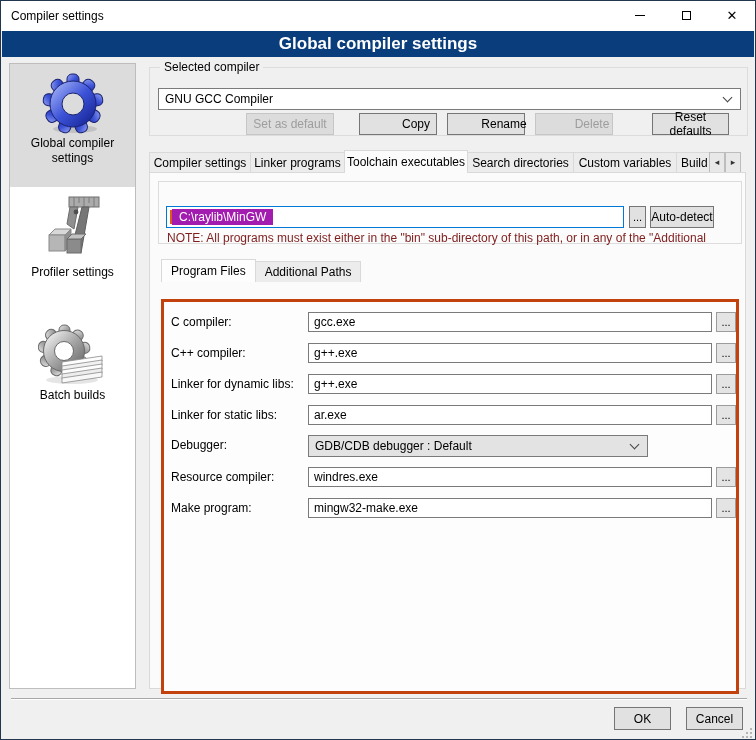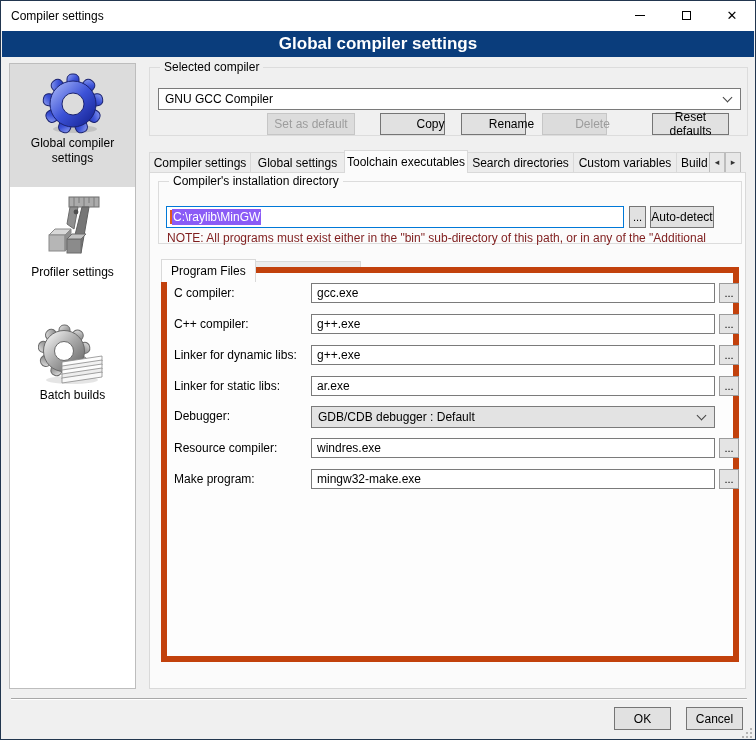--- a/index.html
+++ b/index.html
@@ -47,21 +47,21 @@
   .chev { width:7px; height:7px; border-right:1.4px solid #444; border-bottom:1.4px solid #444;
           transform:rotate(45deg); margin-right:9px; margin-top:-3px; }
   .combo-main { left:8px; top:20px; width:583px; height:22px; }
 
   .btnrow { position:absolute; left:0; right:18px; top:45px; height:22px; display:flex;
             justify-content:flex-end; align-items:center; }
   .btn { height:22px; background:#e1e1e1; border:1px solid #757575; font-size:12px;
          display:flex; align-items:center; justify-content:center; font-family:inherit; }
   .btn.disabled { background:#dcdcdc; border-color:#c6c6c6; color:#9d9d9d; }
   .b-setdef { width:88px; margin-right:25px; }
-  .b-copy, .b-rename, .b-delete { width:65px; margin-right:16px;padding-left:36px; }
+  .b-copy, .b-rename, .b-delete { width:78px; margin-right:10px;padding-left:36px; }
   .b-reset { width:77px; margin-left:29px; }
 
   
   .tabs { position:absolute; left:148px; top:94px; height:22px; display:flex; align-items:flex-end; }
   .tab { height:21px; background:#ececec; border:1px solid #d9d9d9; border-bottom:none;
          line-height:20px; text-align:center; margin-right:-1px; overflow:hidden;
          white-space:nowrap; font-size:12px; }
   .tab.active { height:23px; background:#fbfbfb; line-height:23px; position:relative; z-index:3; }
   .t0{width:102px}.t1{width:95px}.t2{width:107px}.t3{width:124px}.t4{width:104px}
   .t5{width:34px; text-align:left; padding-left:4px;}
@@ -71,44 +71,44 @@
   .tabpage { position:absolute; left:148px; top:115px; width:597px; height:517px;
              background:#fbfbfb; border:1px solid #d9d9d9; z-index:2; }
 
   
   .grp-install { left:8px; top:8px; width:584px; height:63px; }
   .grp-install > .legend { background:#fbfbfb; }
 
   .pathwrap { position:absolute; left:7px; top:24px; width:458px; height:22px; background:#fff;
               border:1px solid #0078d7; display:flex; align-items:center; padding-left:3px; }
   .caret { width:2px; height:14px; background:#e05a1e; }
-  .selected-text { background:#8b5cf6; color:#fff; padding:1px 1px; font-size:12px; }
+  .selected-text { background:#a21caf; color:#fff; padding:1px 7px; font-size:12px; }
   .mini { position:absolute; width:17px; height:22px; font-size:11px; line-height:10px; }
   .b-browse-main { left:470px; top:24px; }
   .b-autodetect { position:absolute; left:491px; top:24px; width:64px; height:22px; }
   .note { position:absolute; left:8px; top:49px; width:574px; white-space:nowrap; overflow:hidden;
           color:#7f1d1d; font-size:12px; }
 
   
   .tabs2 { position:absolute; left:11px; top:87px; height:22px; display:flex; align-items:flex-end; }
   .tab2 { height:21px; background:#ececec; border:1px solid #d9d9d9; border-bottom:none;
           line-height:20px; padding:0 9px; margin-right:-1px; font-size:12px; }
   .tab2.active { height:23px; background:#fdfdfd; line-height:23px; z-index:3; position:relative; }
-  .tabpage2 { position:absolute; left:11px; top:94px; width:578px; height:395px;
-              background:#fdfdfd; border:6px solid #c2410c; }
+  .tabpage2 { position:absolute; left:11px; top:126px; width:578px; height:395px;
+              background:#fdfdfd; border:3px solid #c2410c; }
 
   .frow { position:absolute; left:0; width:100%; height:22px; }
   .frow .flabel { position:absolute; left:7px; top:0; line-height:20px; font-size:12px; }
   .frow input.fval { position:absolute; left:144px; top:0; width:404px; height:20px;
                      border:1px solid #7a7a7a; background:#fff; font-family:inherit;
                      font-size:12px; padding-left:5px; }
   .frow .fbrowse { position:absolute; left:552px; top:0; width:20px; height:20px;
                    background:#e4e4e4; border:1px solid #9c9c9c; font-size:11px;
                    line-height:9px; text-align:center; }
-  .combo-debugger { left:144px; top:0; width:404px; height:22px; background:#e3e3e3; }
+  .combo-debugger { left:144px; top:0; width:340px; height:22px; background:#e3e3e3; }
   .r1{top:10px}.r2{top:41px}.r3{top:72px}.r4{top:103px}.r5{top:133px}.r6{top:165px}.r7{top:196px}
 
   
   .footsep { position:absolute; left:10px; top:641px; width:736px; height:2px;
              border-top:1px solid #a8a8a8; border-bottom:1px solid #fff; }
   .b-ok { position:absolute; left:613px; top:650px; width:57px; height:23px; }
   .b-cancel { position:absolute; left:685px; top:650px; width:57px; height:23px; }
   .grip { position:absolute; right:3px; bottom:3px; width:10px; height:10px; }
   .grip i { position:absolute; width:2px; height:2px; background:#b5b5b5; }
   .grip i:nth-child(1){right:0;bottom:0}.grip i:nth-child(2){right:4px;bottom:0}
@@ -228,33 +228,32 @@
         <button class="btn disabled b-setdef">Set as default</button>
         <button class="btn b-copy">Copy</button>
         <button class="btn b-rename">Rename</button>
         <button class="btn disabled b-delete">Delete</button>
         <button class="btn b-reset">Reset defaults</button>
       </div>
     </div>
 
     <div class="tabs">
       <span class="tab t0">Compiler settings</span>
-      <span class="tab t1">Global settings</span>
+      <span class="tab t1">Linker programs</span>
       <span class="tab t3 active">Toolchain executables</span>
       <span class="tab t2">Search directories</span>
       <span class="tab t4">Custom variables</span>
       <span class="tab t5">Build</span>
       <span class="tabarrow">◂</span>
       <span class="tabarrow">▸</span>
     </div>
 
     <div class="tabpage">
 
       <div class="groupbox grp-install">
-        <span class="legend">Compiler's installation directory</span>
         <div class="pathwrap">
           <span class="caret"></span>
           <span class="selected-text">C:\raylib\MinGW</span>
         </div>
         <button class="btn mini b-browse-main">...</button>
         <button class="btn b-autodetect">Auto-detect</button>
         <div class="note">NOTE: All programs must exist either in the "bin" sub-directory of this path, or in any of the "Additional</div>
       </div>
 
       <div class="tabs2">

